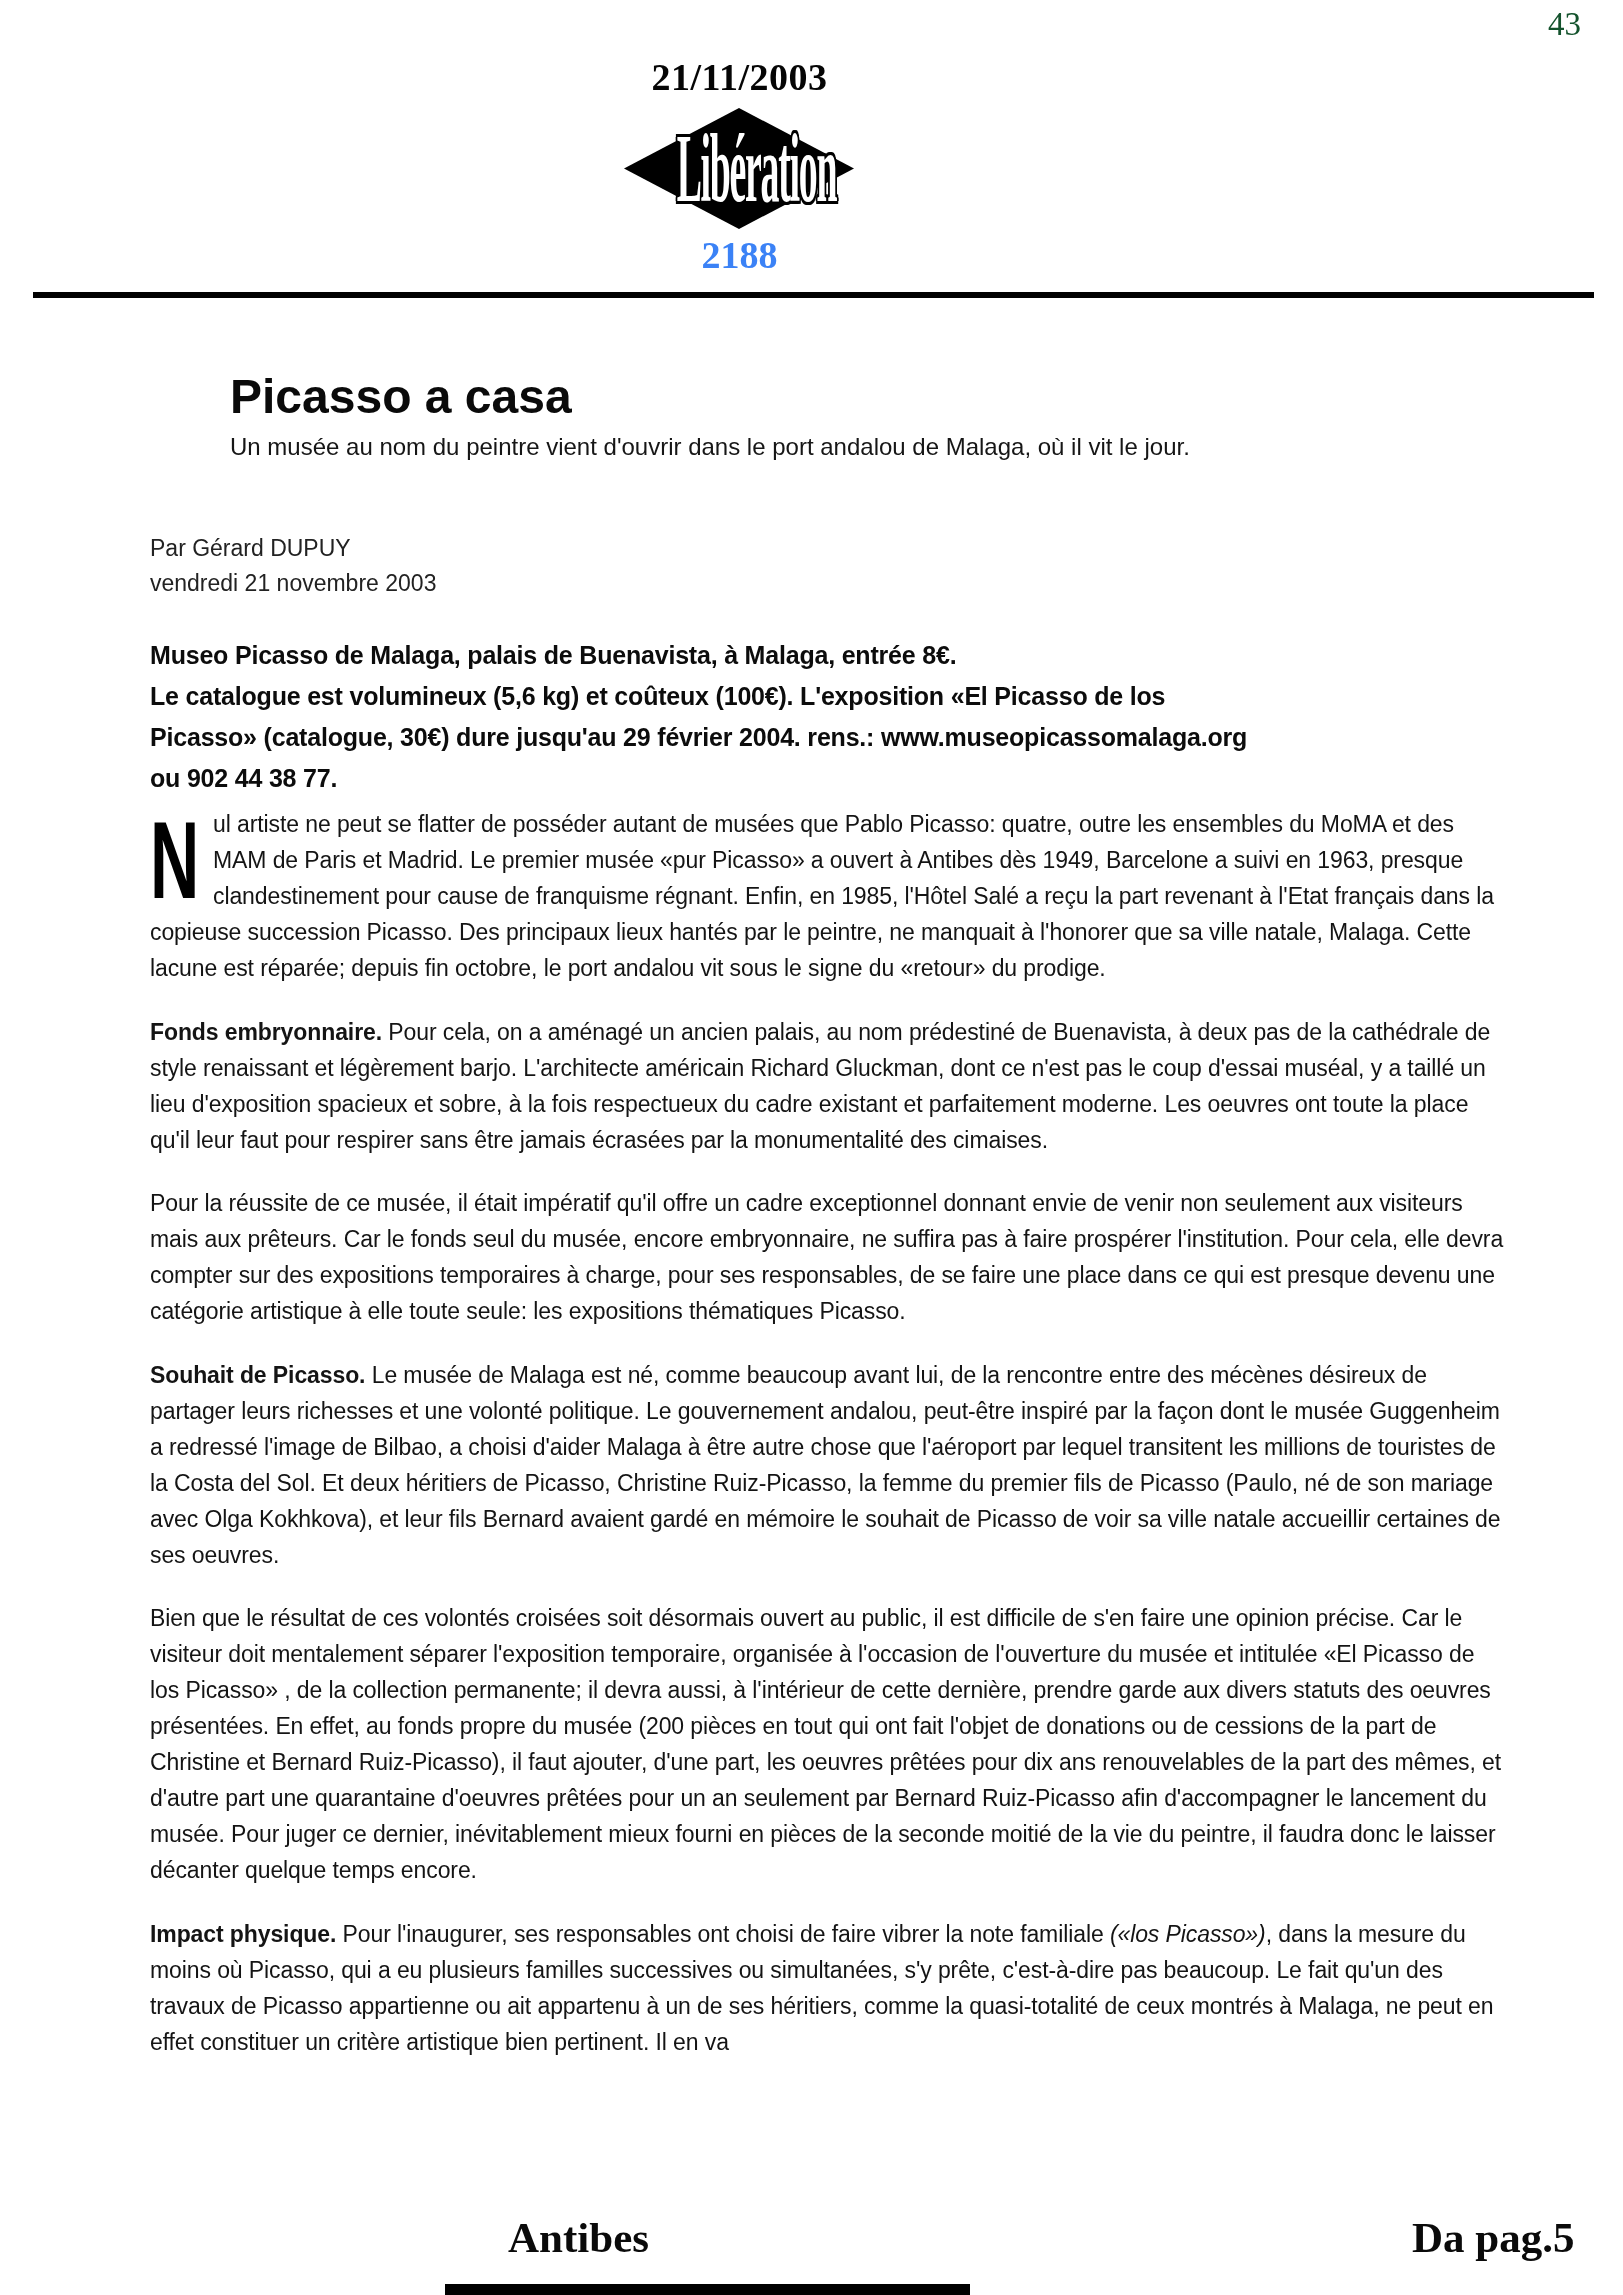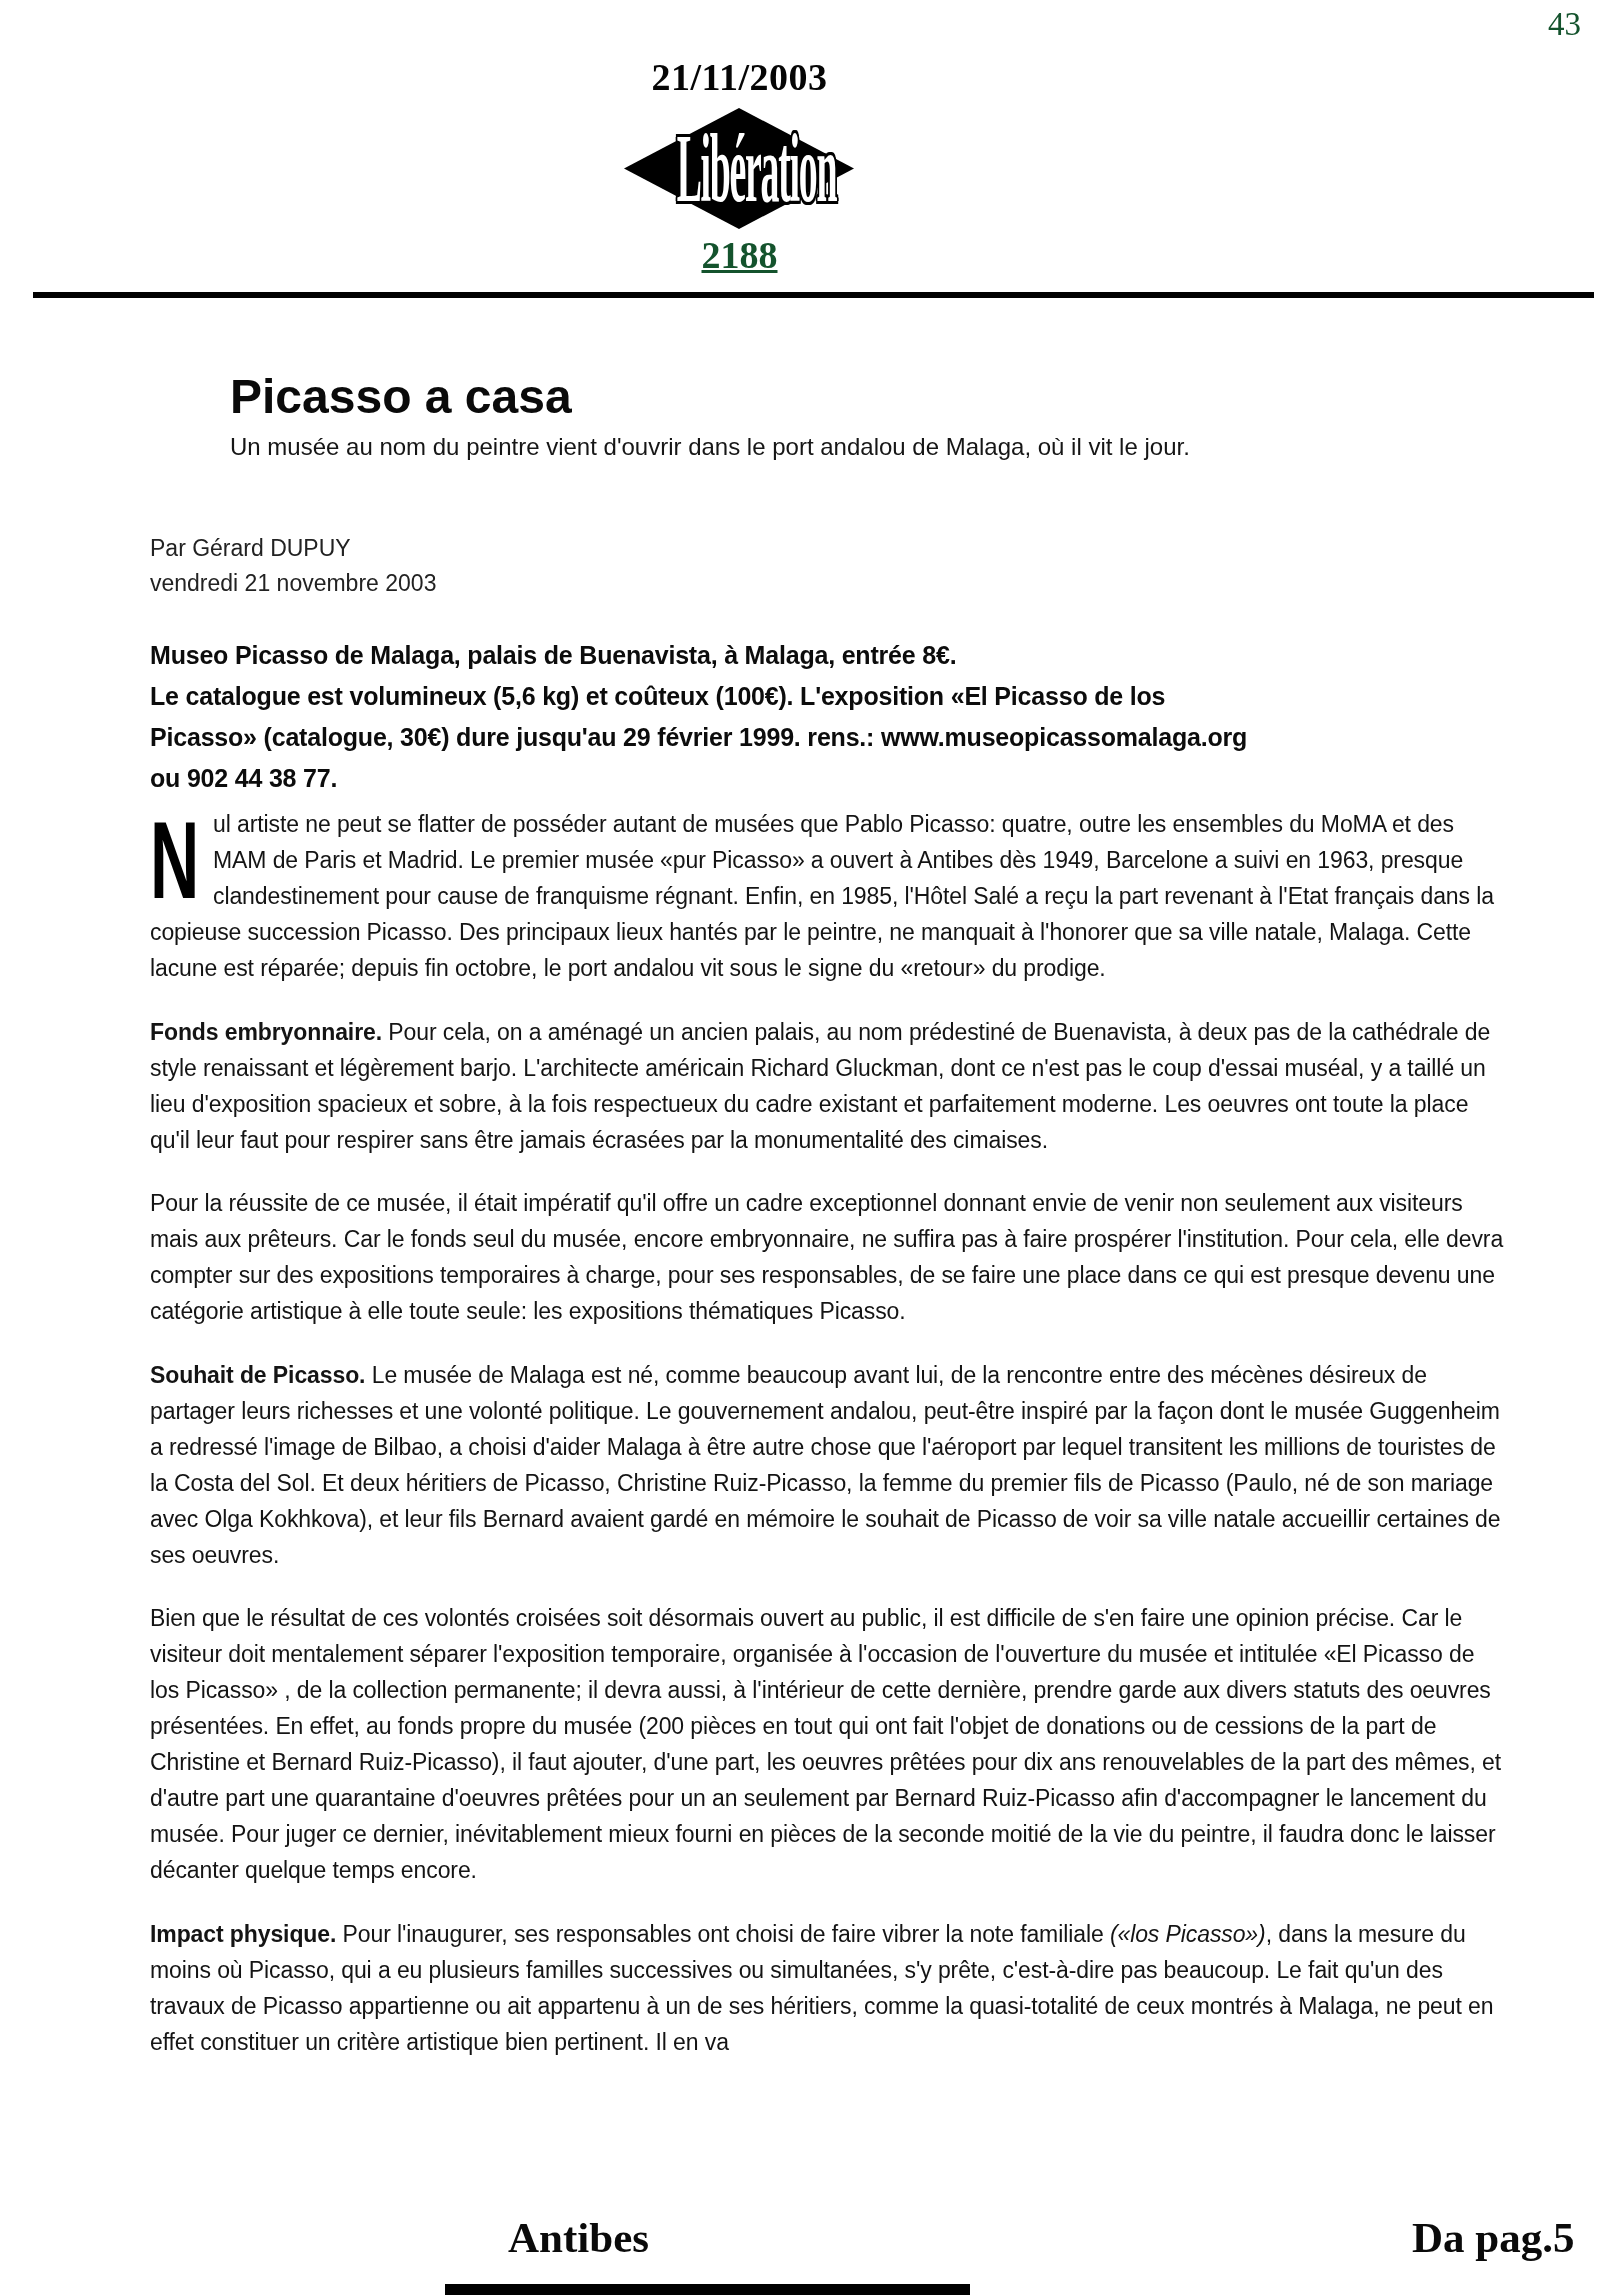--- a/index.html
+++ b/index.html
@@ -32,21 +32,21 @@
     color:#fff; letter-spacing:-2.8px;
     transform:scale(0.45,1.15); transform-origin:center;
     -webkit-text-stroke:4.6px #000; paint-order:stroke fill;
     text-shadow:3.7px 0 0 #000,-3.7px 0 0 #000,0 2.8px 0 #000,0 -2.8px 0 #000,
                 2.8px 2.8px 0 #000,-2.8px -2.8px 0 #000,2.8px -2.8px 0 #000,-2.8px 2.8px 0 #000;
     white-space:nowrap;
   }
 
   .issue-number {
     position:absolute; top:233px; left:556px; width:367px; text-align:center;
-    font-family:"Liberation Serif", serif; font-weight:bold; font-size:38px; color:#14532d;text-decoration:underline;
+    font-family:"Liberation Serif", serif; font-weight:bold; font-size:38px; color:#3b82f6;
   }
 
   .top-rule { position:absolute; top:292px; left:33px; width:1561px; height:6.4px; background:#000; }
 
   .article-title {
     position:absolute; top:369px; left:230px;
     font-size:48px; font-weight:bold; letter-spacing:0px; color:#0a0a0a;
   }
   .article-subtitle {
     position:absolute; top:433px; left:230px; width:1240px;
@@ -104,21 +104,21 @@
 
 <h1 class="article-title" style="margin:0;">Picasso a casa</h1>
 <div class="article-subtitle">Un musée au nom du peintre vient d'ouvrir dans le port andalou de Malaga, où il vit le jour.</div>
 
 <div class="byline">Par Gérard DUPUY</div>
 <div class="byline-date">vendredi 21 novembre 2003</div>
 
 <div class="intro">
     <div>Museo Picasso de Malaga, palais de Buenavista, à Malaga, entrée 8€.</div>
     <div>Le catalogue est volumineux (5,6 kg) et coûteux (100€). L'exposition «El Picasso de los</div>
-    <div>Picasso» (catalogue, 30€) dure jusqu'au 29 février 1999. rens.: www.museopicassomalaga.org</div>
+    <div>Picasso» (catalogue, 30€) dure jusqu'au 29 février 2004. rens.: www.museopicassomalaga.org</div>
     <div>ou 902 44 38 77.</div>
   </div>
 
 <div class="article-body">
     <p class="body-para"><span class="drop-cap">N</span><span>ul artiste ne peut se flatter de posséder autant de musées que Pablo Picasso: quatre, outre les ensembles du MoMA et des MAM de Paris et Madrid. Le premier musée «pur Picasso» a ouvert à Antibes dès 1949, Barcelone a suivi en 1963, presque clandestinement pour cause de franquisme régnant. Enfin, en 1985, l'Hôtel Salé a reçu la part revenant à l'Etat français dans la copieuse succession Picasso. Des principaux lieux hantés par le peintre, ne manquait à l'honorer que sa ville natale, Malaga. Cette lacune est réparée; depuis fin octobre, le port andalou vit sous le signe du «retour» du prodige.</span></p>
     <p class="body-para"><span class="seg-bold">Fonds embryonnaire. </span><span>Pour cela, on a aménagé un ancien palais, au nom prédestiné de Buenavista, à deux pas de la cathédrale de style renaissant et légèrement barjo. L'architecte américain Richard Gluckman, dont ce n'est pas le coup d'essai muséal, y a taillé un lieu d'exposition spacieux et sobre, à la fois respectueux du cadre existant et parfaitement moderne. Les oeuvres ont toute la place qu'il leur faut pour respirer sans être jamais écrasées par la monumentalité des cimaises.</span></p>
     <p class="body-para"><span>Pour la réussite de ce musée, il était impératif qu'il offre un cadre exceptionnel donnant envie de venir non seulement aux visiteurs mais aux prêteurs. Car le fonds seul du musée, encore embryonnaire, ne suffira pas à faire prospérer l'institution. Pour cela, elle devra compter sur des expositions temporaires  à charge, pour ses responsables, de se faire une place dans ce qui est presque devenu une catégorie artistique à elle toute seule: les expositions thématiques Picasso.</span></p>
     <p class="body-para"><span class="seg-bold">Souhait de Picasso. </span><span>Le musée de Malaga est né, comme beaucoup avant lui, de la rencontre entre des mécènes désireux de partager leurs richesses et une volonté politique. Le gouvernement andalou, peut-être inspiré par la façon dont le musée Guggenheim a redressé l'image de Bilbao, a choisi d'aider Malaga à être autre chose que l'aéroport par lequel transitent les millions de touristes de la Costa del Sol. Et deux héritiers de Picasso, Christine Ruiz-Picasso, la femme du premier fils de Picasso (Paulo, né de son mariage avec Olga Kokhkova), et leur fils Bernard avaient gardé en mémoire le souhait de Picasso de voir sa ville natale accueillir certaines de ses oeuvres.</span></p>
     <p class="body-para"><span>Bien que le résultat de ces volontés croisées soit désormais ouvert au public, il est difficile de s'en faire une opinion précise. Car le visiteur doit mentalement séparer l'exposition temporaire, organisée à l'occasion de l'ouverture du musée et intitulée «El Picasso de los Picasso» , de la collection permanente; il devra aussi, à l'intérieur de cette dernière, prendre garde aux divers statuts des oeuvres présentées. En effet, au fonds propre du musée (200 pièces en tout qui ont fait l'objet de donations ou de cessions de la part de Christine et Bernard Ruiz-Picasso), il faut ajouter, d'une part, les oeuvres prêtées pour dix ans renouvelables de la part des mêmes, et d'autre part une quarantaine d'oeuvres prêtées pour un an seulement par Bernard Ruiz-Picasso afin d'accompagner le lancement du musée. Pour juger ce dernier, inévitablement mieux fourni en pièces de la seconde moitié de la vie du peintre, il faudra donc le laisser décanter quelque temps encore.</span></p>
     <p class="body-para"><span class="seg-bold">Impact physique. </span><span>Pour l'inaugurer, ses responsables ont choisi de faire vibrer la note familiale </span><span class="seg-italic">(«los Picasso»)</span><span>, dans la mesure du moins où Picasso, qui a eu plusieurs familles successives ou simultanées, s'y prête, c'est-à-dire pas beaucoup. Le fait qu'un des travaux de Picasso appartienne ou ait appartenu à un de ses héritiers, comme la quasi-totalité de ceux montrés à Malaga, ne peut en effet constituer un critère artistique bien pertinent. Il en va</span></p>

